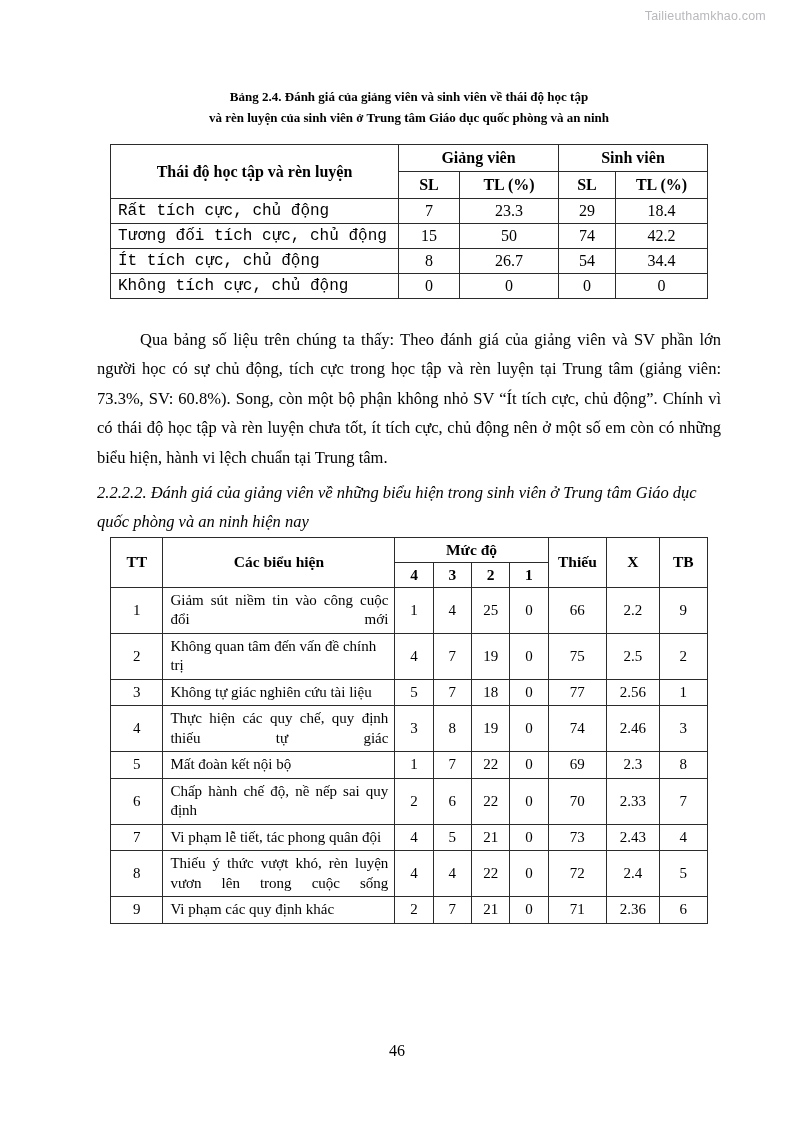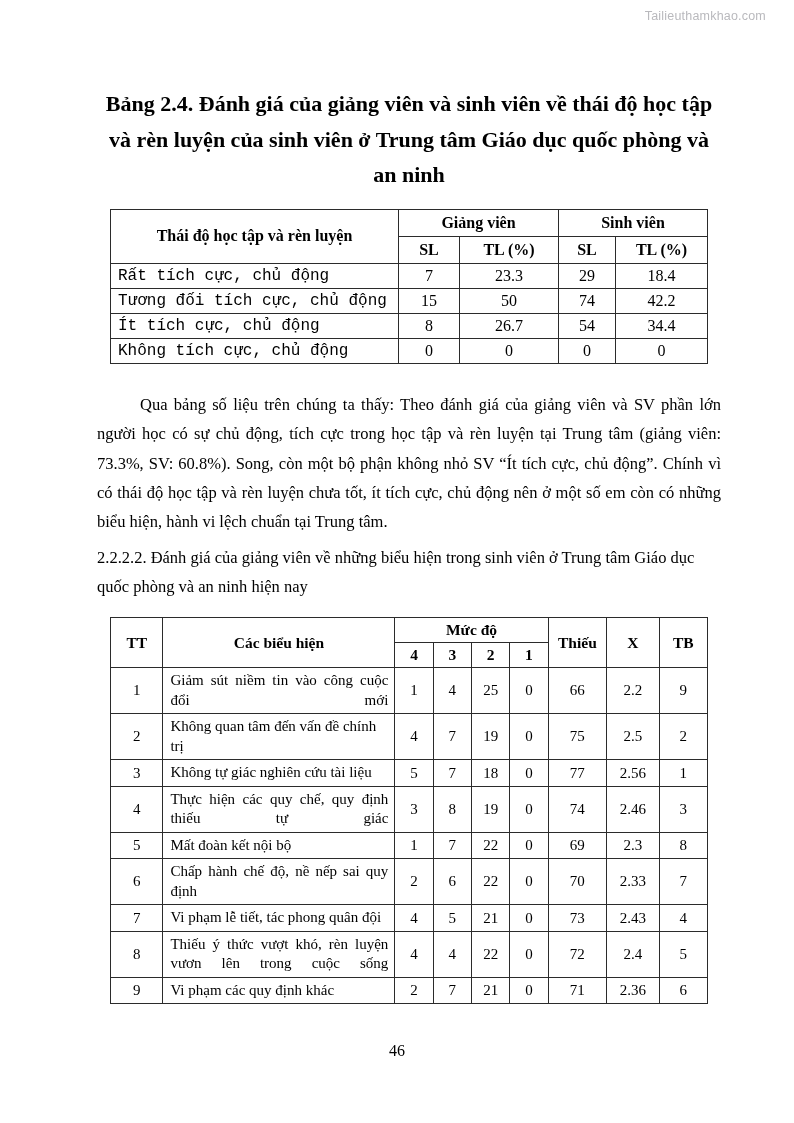--- a/index.html
+++ b/index.html
@@ -35,21 +35,21 @@
     position: absolute;
     left: 97px;
     top: 86px;
     width: 624px;
   }
 
   
   .caption {
     text-align: center;
     font-weight: bold;
-    font-size: 22px;
+    font-size: 13px;
     line-height: 1.62;
     margin: 0;
   }
   .caption-line {
     display: block;
   }
   .cap-2-4 { margin-bottom: 7px; }
   .cap-2-5 { margin-top: 12px; margin-bottom: 6px; }
 
   
@@ -92,21 +92,21 @@
   }
   .tbl-24 .c-lbl  { width: 288px; }
   .tbl-24 .c-sl1  { width: 61px; }
   .tbl-24 .c-tl1  { width: 99px; }
   .tbl-24 .c-sl2  { width: 57px; }
   .tbl-24 .c-tl2  { width: 92px; }
 
   
   .tbl-25 {
     width: 598px;
-    margin: 16px auto;
+    margin: 0 auto;
     font-size: 14.5px;
   }
   .tbl-25 th {
     font-weight: bold;
     text-align: center;
     font-size: 15.5px;
     padding: 3px 2px;
   }
   .tbl-25 td.tt {
     text-align: center;
@@ -140,20 +140,21 @@
     margin: 0;
     font-size: 16.5px;
     line-height: 1.78;
     text-align: justify;
     text-indent: 43px;
   }
   p.body.first { margin-top: 26px; }
   .sect-head {
     margin: 6px 0 0 0;
     font-size: 16.5px;
+    font-style: italic;
     line-height: 1.78;
     text-align: left;
     text-indent: 0;
   }
   .pagenum {
     position: absolute;
     left: 0;
     right: 0;
     top: 1042px;
     text-align: center;

